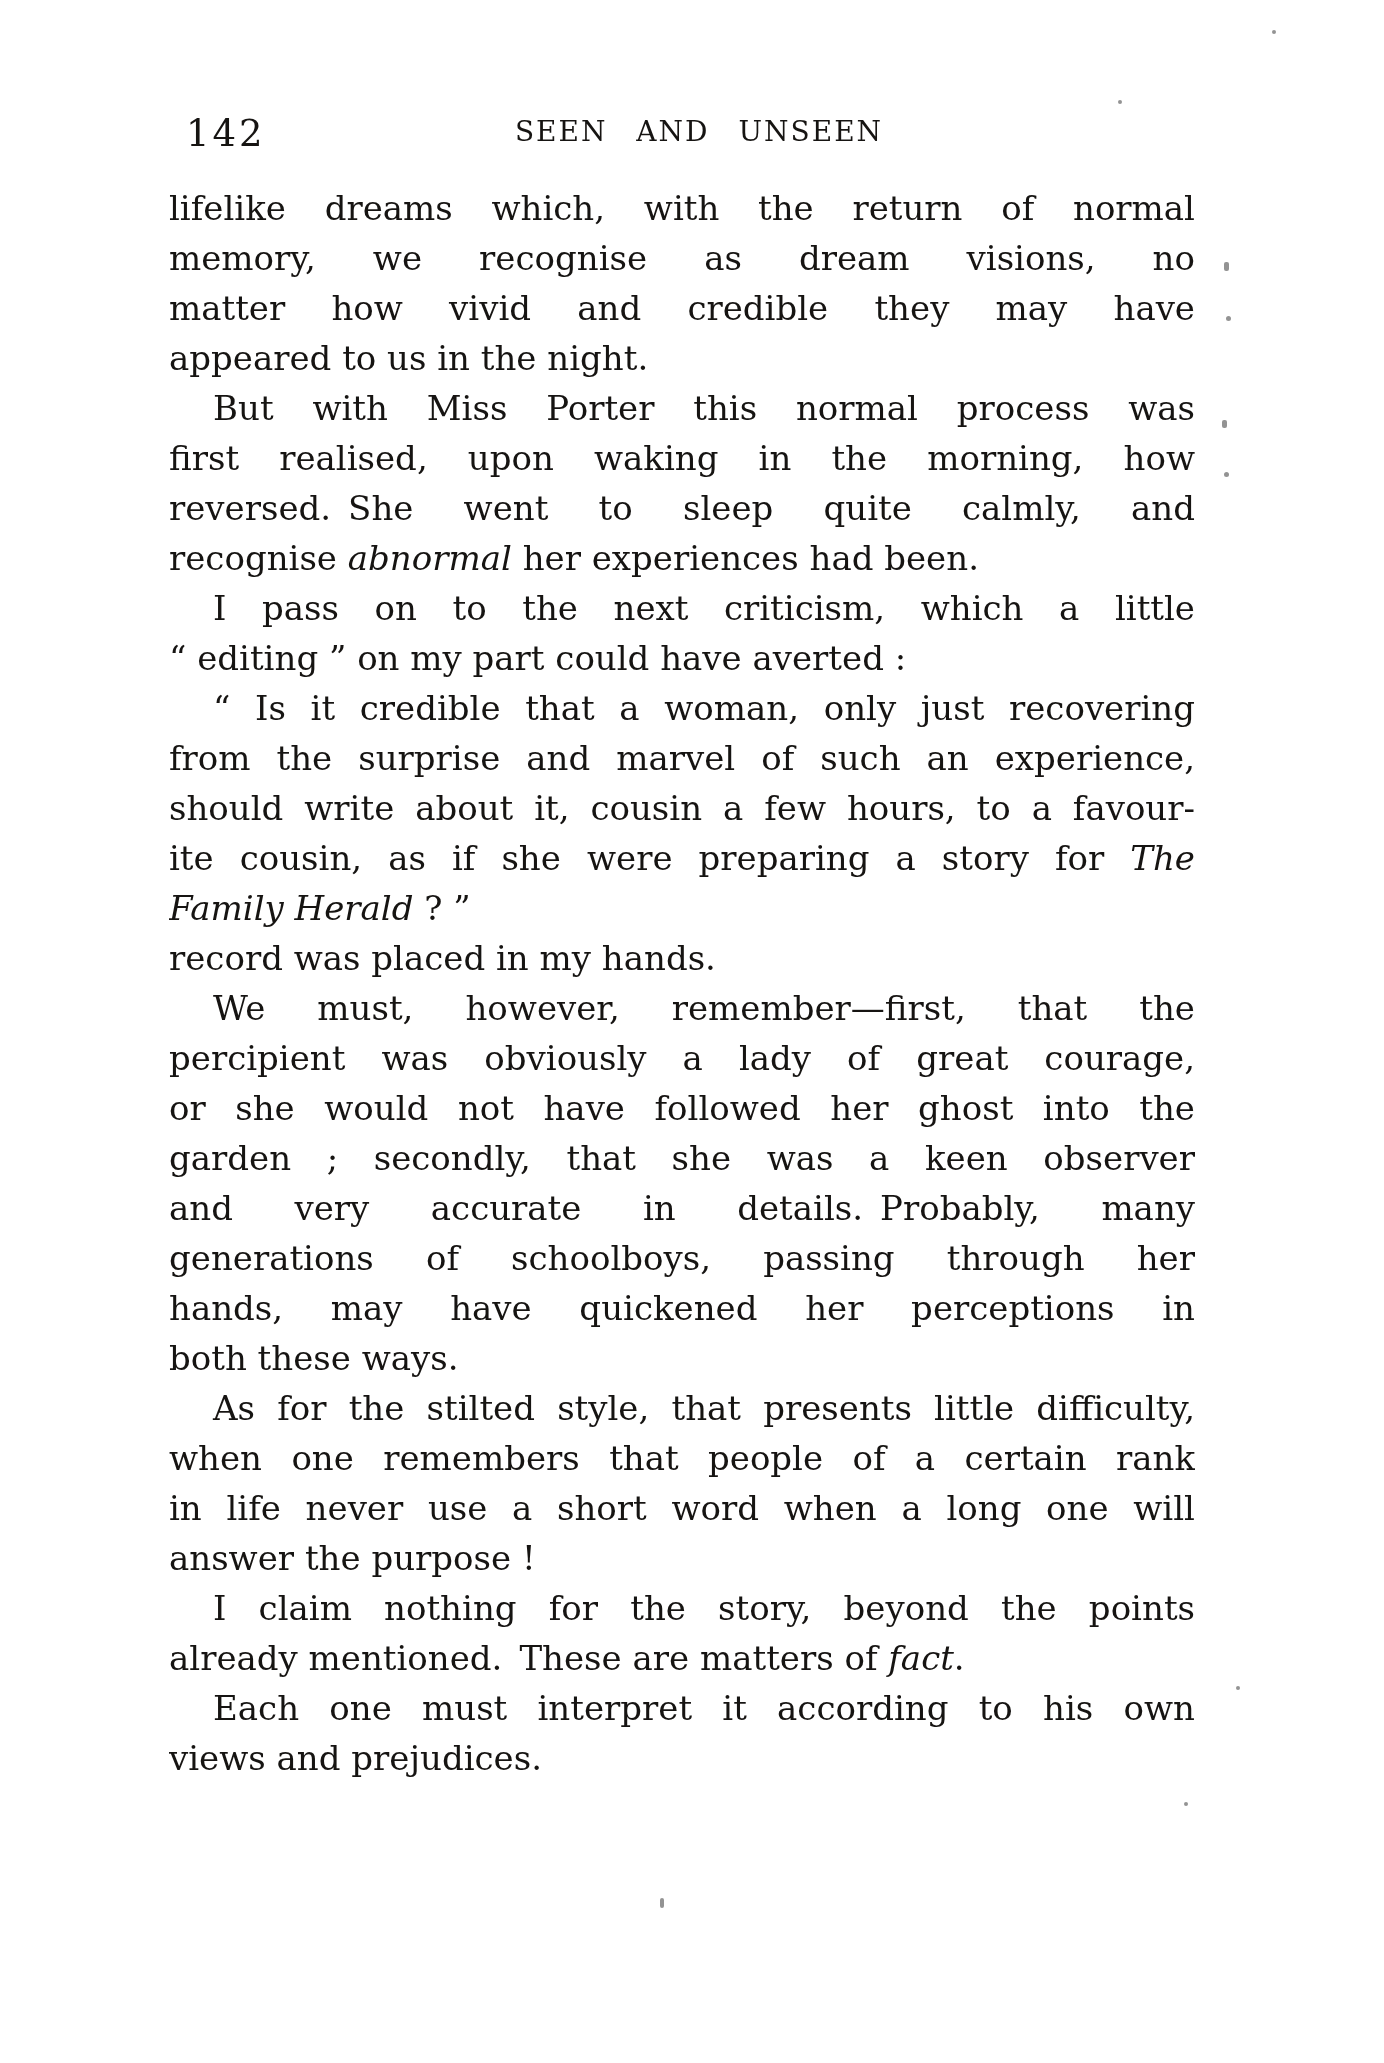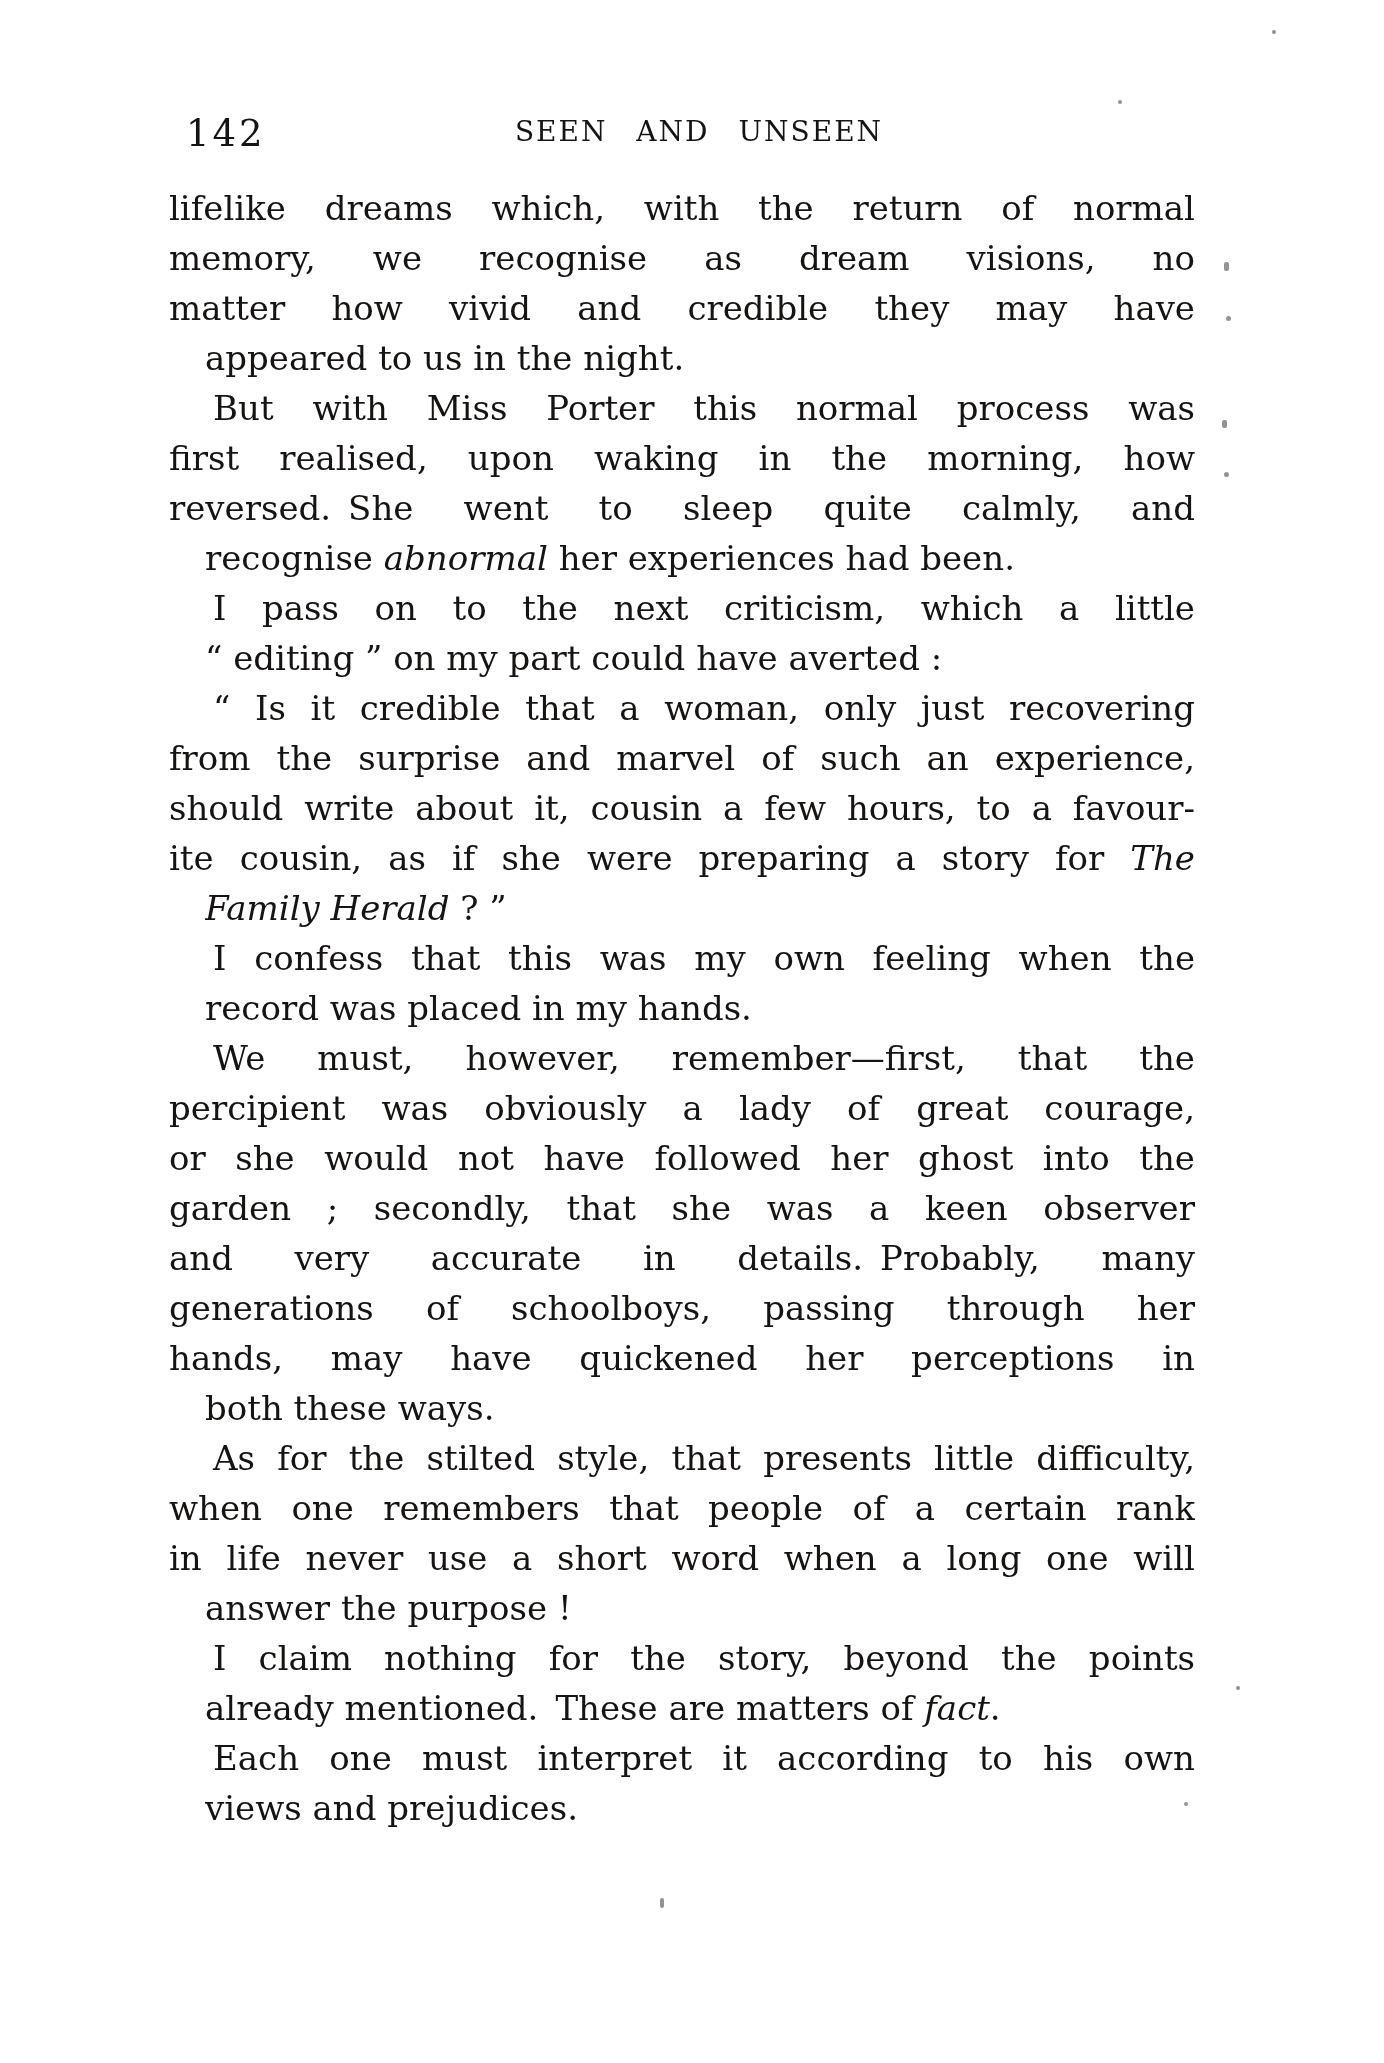--- a/index.html
+++ b/index.html
@@ -31,21 +31,20 @@
     font-size:34px;
     line-height:50px;
     height:50px;
     text-align:justify;
     text-align-last:justify;
     white-space:pre-wrap;
     overflow:hidden;
   }
   .line.last{
     text-align-last:left;
-    margin-left:36px;
   }
   .line.ind{
     text-indent:44px;
   }
   .line i{font-style:italic;}
   .speck{
     position:absolute;background:#3a3a3a;border-radius:50%;
     opacity:.55;
   }
 </style>
@@ -68,21 +67,20 @@
     <div class="line"><span>first realised, upon waking in the morning, how</span><i></i><span></span></div>
     <div class="line"><span>reversed. She went to sleep quite calmly, and</span><i></i><span></span></div>
     <div class="line last"><span>recognise </span><i>abnormal</i><span> her experiences had been.</span></div>
     <div class="line ind"><span>I pass on to the next criticism, which a little</span><i></i><span></span></div>
     <div class="line last"><span>“ editing ” on my part could have averted :</span><i></i><span></span></div>
     <div class="line ind"><span>“ Is it credible that a woman, only just recovering</span><i></i><span></span></div>
     <div class="line"><span>from the surprise and marvel of such an experience,</span><i></i><span></span></div>
     <div class="line"><span>should write about it, cousin a few hours, to a favour-</span><i></i><span></span></div>
     <div class="line"><span>ite cousin, as if she were preparing a story for </span><i>The</i><span></span></div>
     <div class="line last"><span></span><i>Family Herald</i><span> ? ”</span></div>
-    <div class="line ind"><span>I confess that this was my own feeling when the</span><i></i><span></span></div>
     <div class="line last"><span>record was placed in my hands.</span><i></i><span></span></div>
     <div class="line ind"><span>We must, however, remember—first, that the</span><i></i><span></span></div>
     <div class="line"><span>percipient was obviously a lady of great courage,</span><i></i><span></span></div>
     <div class="line"><span>or she would not have followed her ghost into the</span><i></i><span></span></div>
     <div class="line"><span>garden ; secondly, that she was a keen observer</span><i></i><span></span></div>
     <div class="line"><span>and very accurate in details. Probably, many</span><i></i><span></span></div>
     <div class="line"><span>generations of schoolboys, passing through her</span><i></i><span></span></div>
     <div class="line"><span>hands, may have quickened her perceptions in</span><i></i><span></span></div>
     <div class="line last"><span>both these ways.</span><i></i><span></span></div>
     <div class="line ind"><span>As for the stilted style, that presents little difficulty,</span><i></i><span></span></div>

